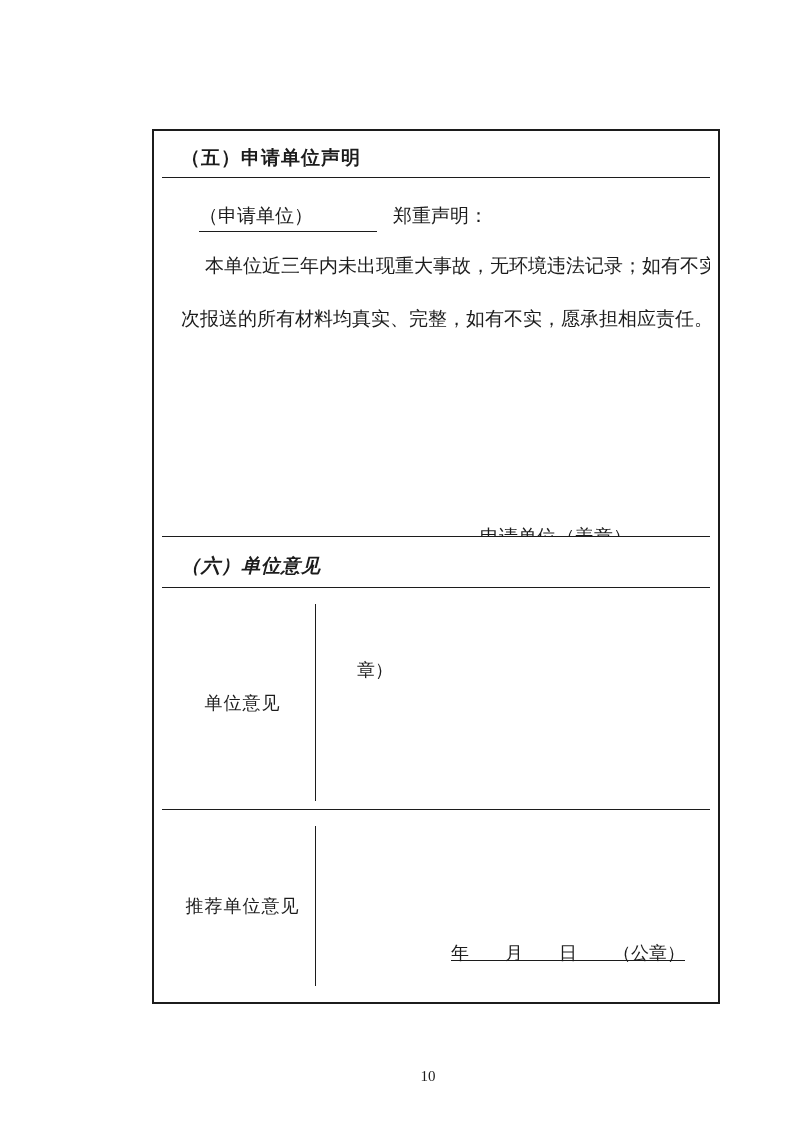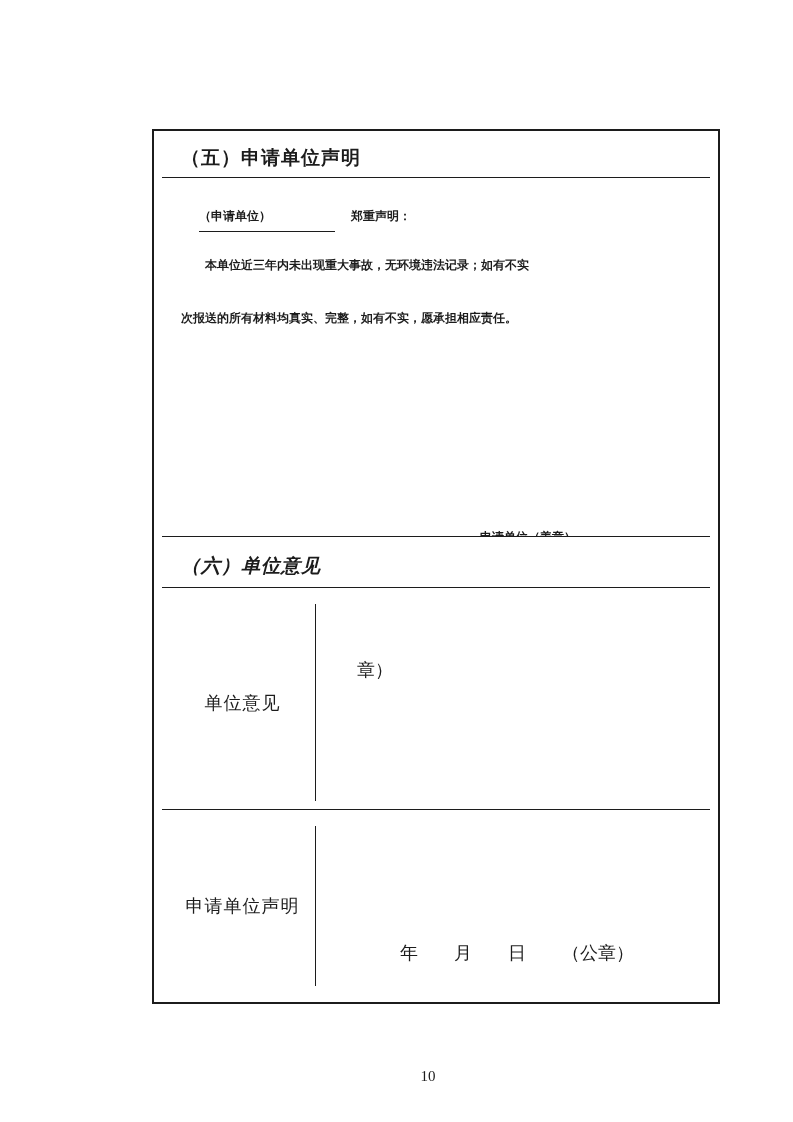--- a/index.html
+++ b/index.html
@@ -27,23 +27,22 @@
     display: flex; align-items: center;
     padding-left: 11px;
     font-weight: bold;
     font-size: 19px;
     letter-spacing: 1px;
   }
   .sec-header.h6 { height: 43px; font-style: italic; }
   .sec5-body {
     height: 351px;
     border-bottom: 1px solid #1c1c1c;
-    font-size: 12px;
+    font-size: 19px;
     overflow: hidden;
-    font-weight: bold;
   }
   .applicant-line {
     margin: 9px 0 0 29px;
     height: 40px; line-height: 40px;
     white-space: pre;
   }
   .underlined-blank {
     border-bottom: 1.5px solid #1c1c1c;
     padding-right: 64px;
     padding-bottom: 2px;
@@ -81,22 +80,23 @@
     overflow: hidden;
   }
   .sig-lines {
     padding: 0 9px 0 9px;
     line-height: 46px;
     white-space: pre;
   }
   .date-right {
     padding: 0 9px 2px 9px;
     line-height: 46px;
-    text-align: center;
+    text-align: right;
     white-space: pre;
+    text-decoration: underline;
   }
   .page-number {
     position: absolute;
     top: 1036px; left: 4px; right: 0;
     text-align: center;
     font-size: 15px;
     font-family: "Liberation Serif", "DejaVu Serif", serif;
     padding-left: 27px;
   }
 </style>
@@ -133,21 +133,21 @@
       <div class="l-cell">单位意见</div>
       <div class="r-cell">
         <div class="sig-lines">
           
           <div>章）</div>
         </div>
       </div>
     </div>
 
     <div class="t-row r2 last">
-      <div class="l-cell">申请单位声明</div>
+      <div class="l-cell">推荐单位意见</div>
       <div class="r-cell">
         <div class="date-right">年　　月　　日　　（公章）</div>
       </div>
     </div>
 
   </div>
 
   <div class="page-number">10</div>
 
 </div>

